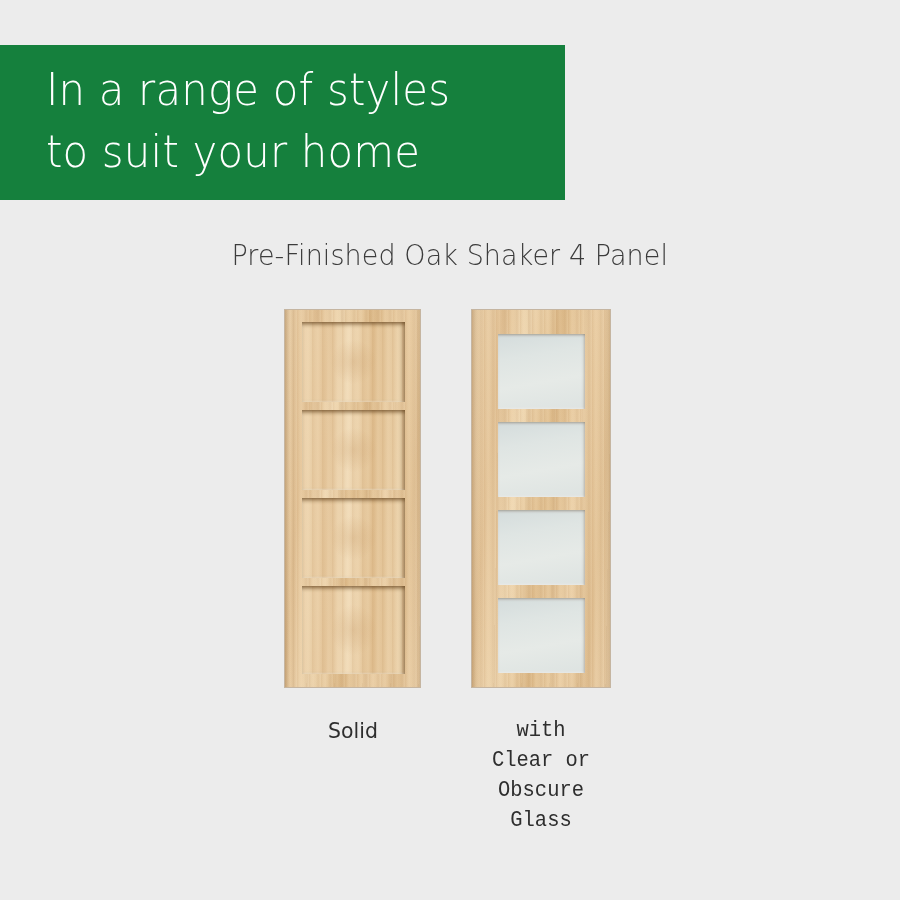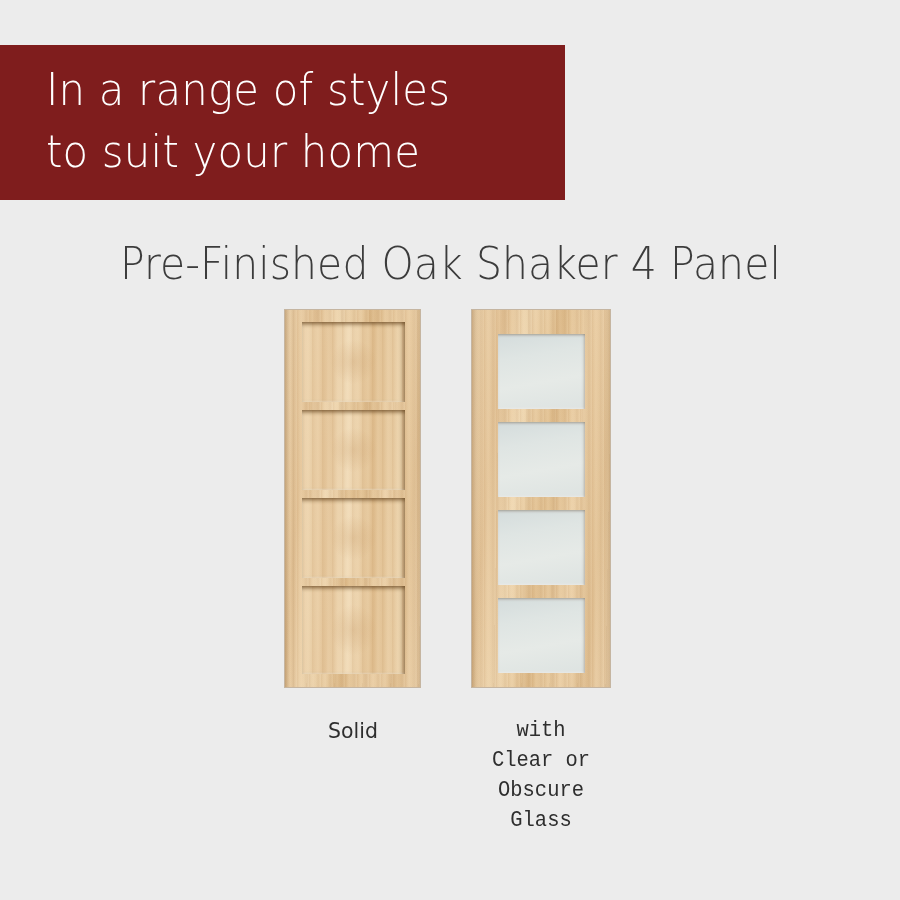--- a/index.html
+++ b/index.html
@@ -16,21 +16,21 @@
     position: relative;
   }
 
   
   #banner {
     position: absolute;
     left: 0;
     top: 45px;
     width: 565px;
     height: 155px;
-    background: #7f1d1d;
+    background: #15803d;
     box-sizing: border-box;
     padding: 14px 0 0 46px;
   }
   #banner .line {
     color: #ffffff;
     font-size: 45px;
     line-height: 62px;
     font-weight: 300;
     letter-spacing: 0.2px;
     white-space: nowrap;
@@ -39,21 +39,21 @@
     transform-origin: left center;
   }
 
   
   #product-title {
     position: absolute;
     top: 238px;
     left: 0;
     width: 900px;
     text-align: center;
-    font-size: 44px;
+    font-size: 29px;
     font-weight: 300;
     color: #3c3c3c;
     letter-spacing: 0.1px;
     font-family: "DejaVu Sans", "Liberation Sans", sans-serif;
   }
   #product-title span { display:inline-block; transform: scaleX(0.93); }
 
   
   #doors { position: absolute; left: 0; top: 0; width: 780px; height: 900px; }
 

